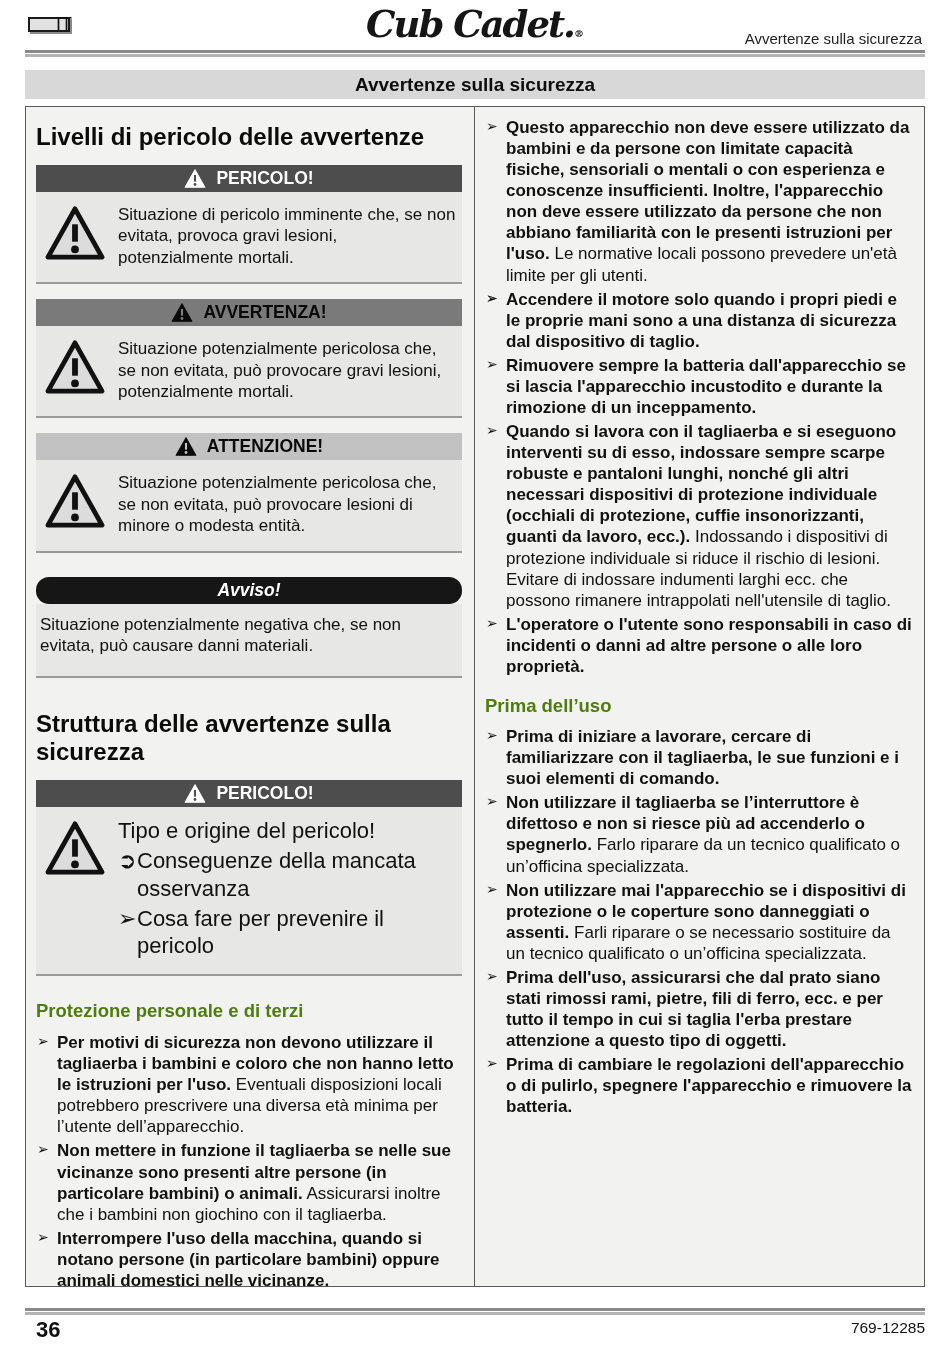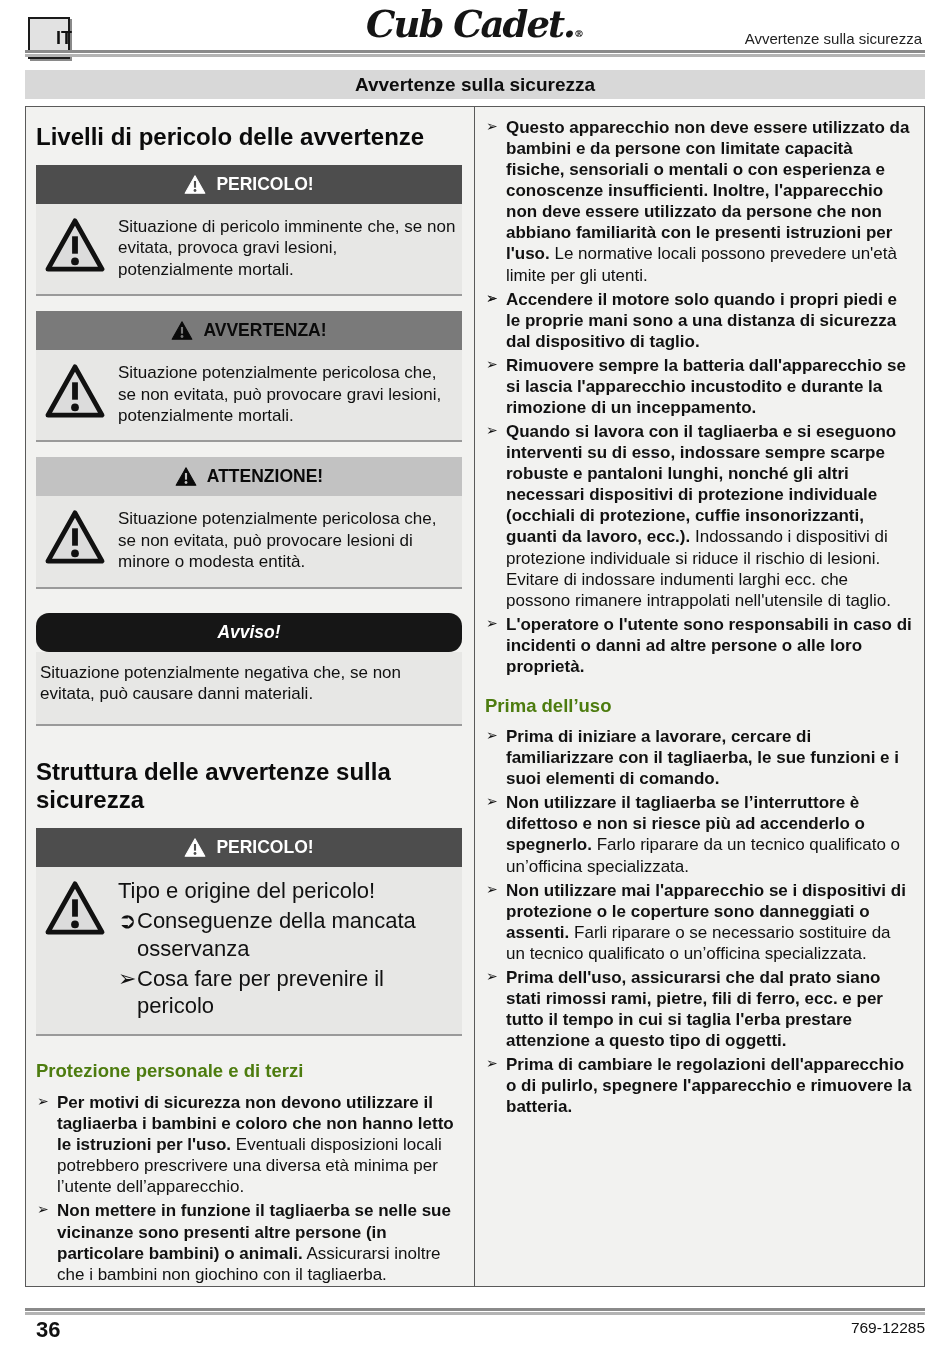--- a/index.html
+++ b/index.html
@@ -4,24 +4,24 @@
 <style>
   * { margin:0; padding:0; box-sizing:border-box; }
   html,body { background:#fff; }
   .page {
     position:relative; width:950px; height:1357px; background:#ffffff;
     font-family:"Liberation Sans", sans-serif; color:#111; overflow:hidden;
   }
   
   .header { position:relative; height:57px; }
   .lang-badge {
-    position:absolute; left:28px; top:17px; width:42px; height:42px;
+    position:absolute; left:28px; top:17px; width:42px; height:15px;
     background:#e2e2e2; border:2px solid #1a1a1a; box-shadow:2px 2px 0 #8a8a8a;
     display:flex; align-items:center; justify-content:center;
-    font-weight:bold; font-size:18px; color:#111;padding-left:30px;
+    font-weight:normal; font-size:18px; color:#111;padding-left:30px;
   }
   .logo {
     position:absolute; left:0; right:0; top:2px; text-align:center;
     font-family:"DejaVu Serif", serif; font-style:italic; font-weight:bold;
     font-size:37px; letter-spacing:-2px; color:#151515;
   }
   .logo .reg { font-size:10px; letter-spacing:0; vertical-align:baseline; }
   .header-right {
     position:absolute; right:28px; top:30px; font-size:15px; color:#222;
   }
@@ -42,21 +42,21 @@
     background:#f2f2f0; display:flex; overflow:hidden;
   }
   .col { width:50%; padding:8px 12px 10px 10px; }
   .col-left { border-right:1px solid #5a5a5a; }
   h2.sec { font-size:24px; font-weight:bold; margin:8px 0 14px; color:#0b0b0b; }
   h3.sec { font-size:18.5px; font-weight:bold; margin:24px 0 10px; color:#4d7c0f; }
   p.body { font-size:17px; line-height:1.26; margin-bottom:15px; }
   
   .warnbox { margin-bottom:15px; border-bottom:2px solid #9a9a9a; }
   .warnbar {
-    height:39px; display:flex; align-items:center; justify-content:center;
+    height:27px; display:flex; align-items:center; justify-content:center;
     gap:10px; font-weight:bold; font-size:17.5px;
   }
   .warnbar.danger  { background:#4d4d4d; color:#ffffff; }
   .warnbar.warning { background:#7a7a7a; color:#0a0a0a; }
   .warnbar.caution { background:#c2c2c2; color:#0a0a0a; }
   .warnbar.notice  { background:#161616; color:#ffffff; font-style:italic;border-radius:13px; }
   .warnbody { background:#e7e7e5; display:flex; gap:10px; padding:10px 6px 14px 6px; }
   .warnbody .tri { flex:0 0 66px; display:flex; justify-content:center; padding-top:3px; }
   .warnbody .txt { font-size:17px; line-height:1.26; padding-top:2px; }
   .notice-body { background:#e7e7e5; padding:10px 8px 20px 4px; font-size:17px; line-height:1.26; }

